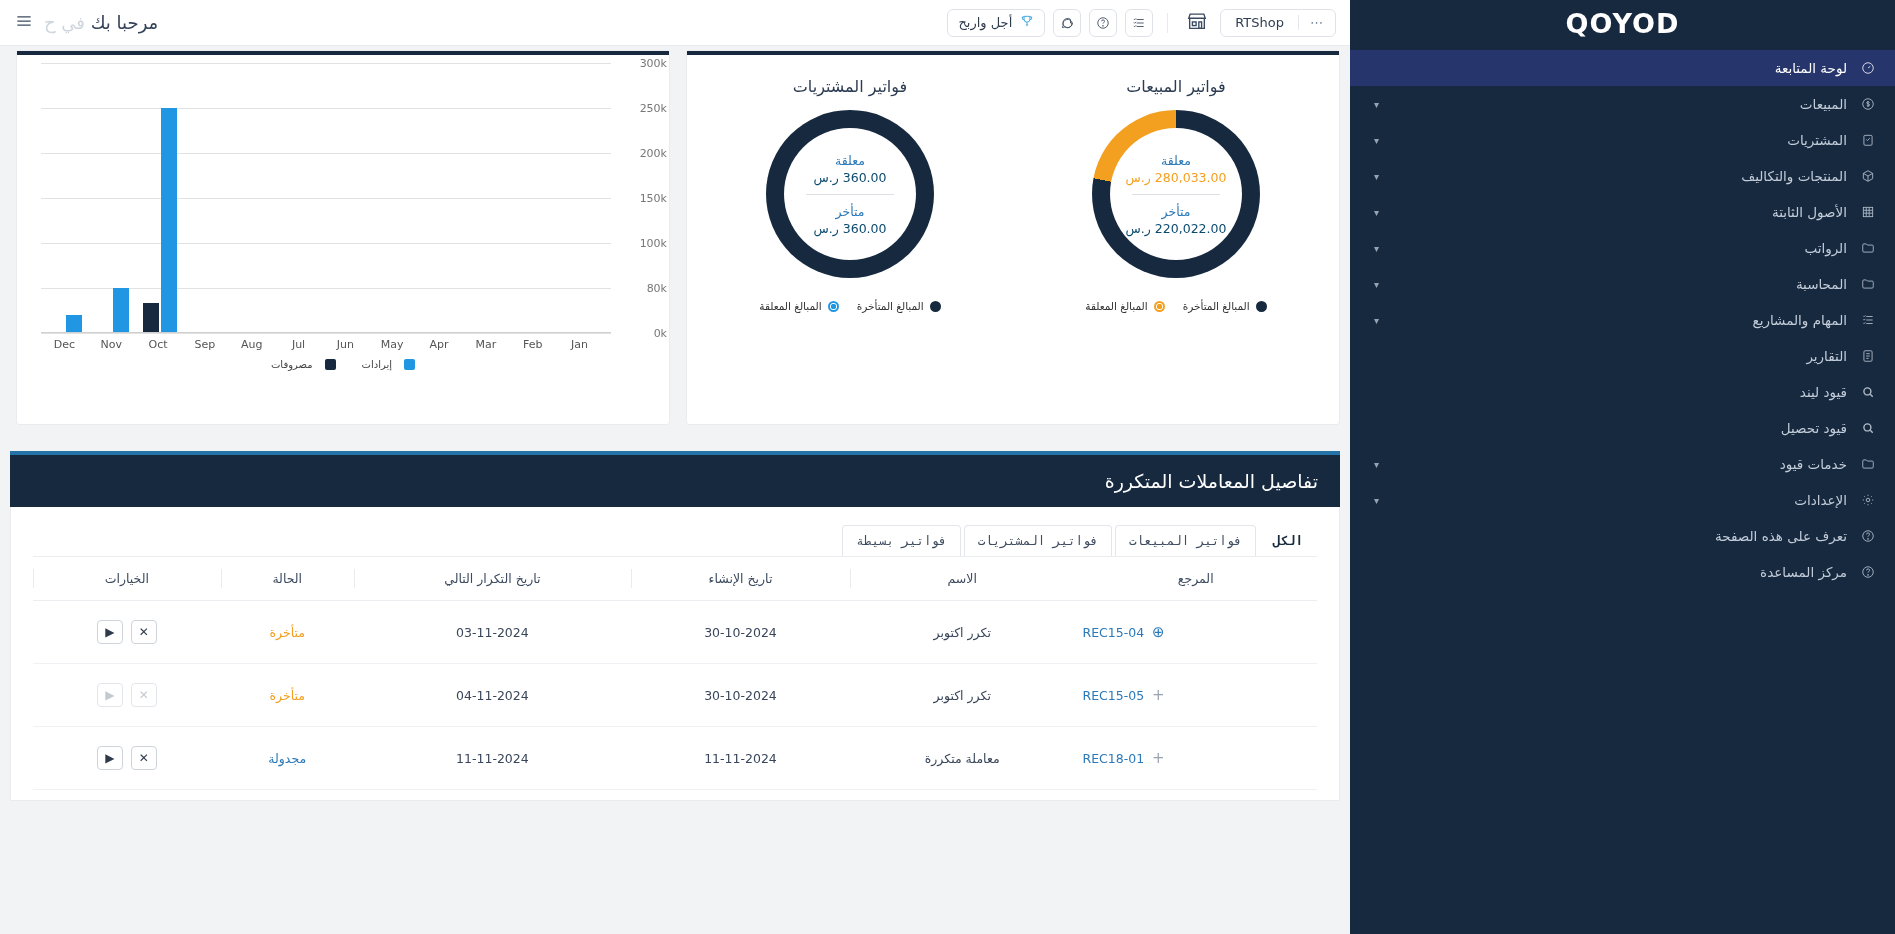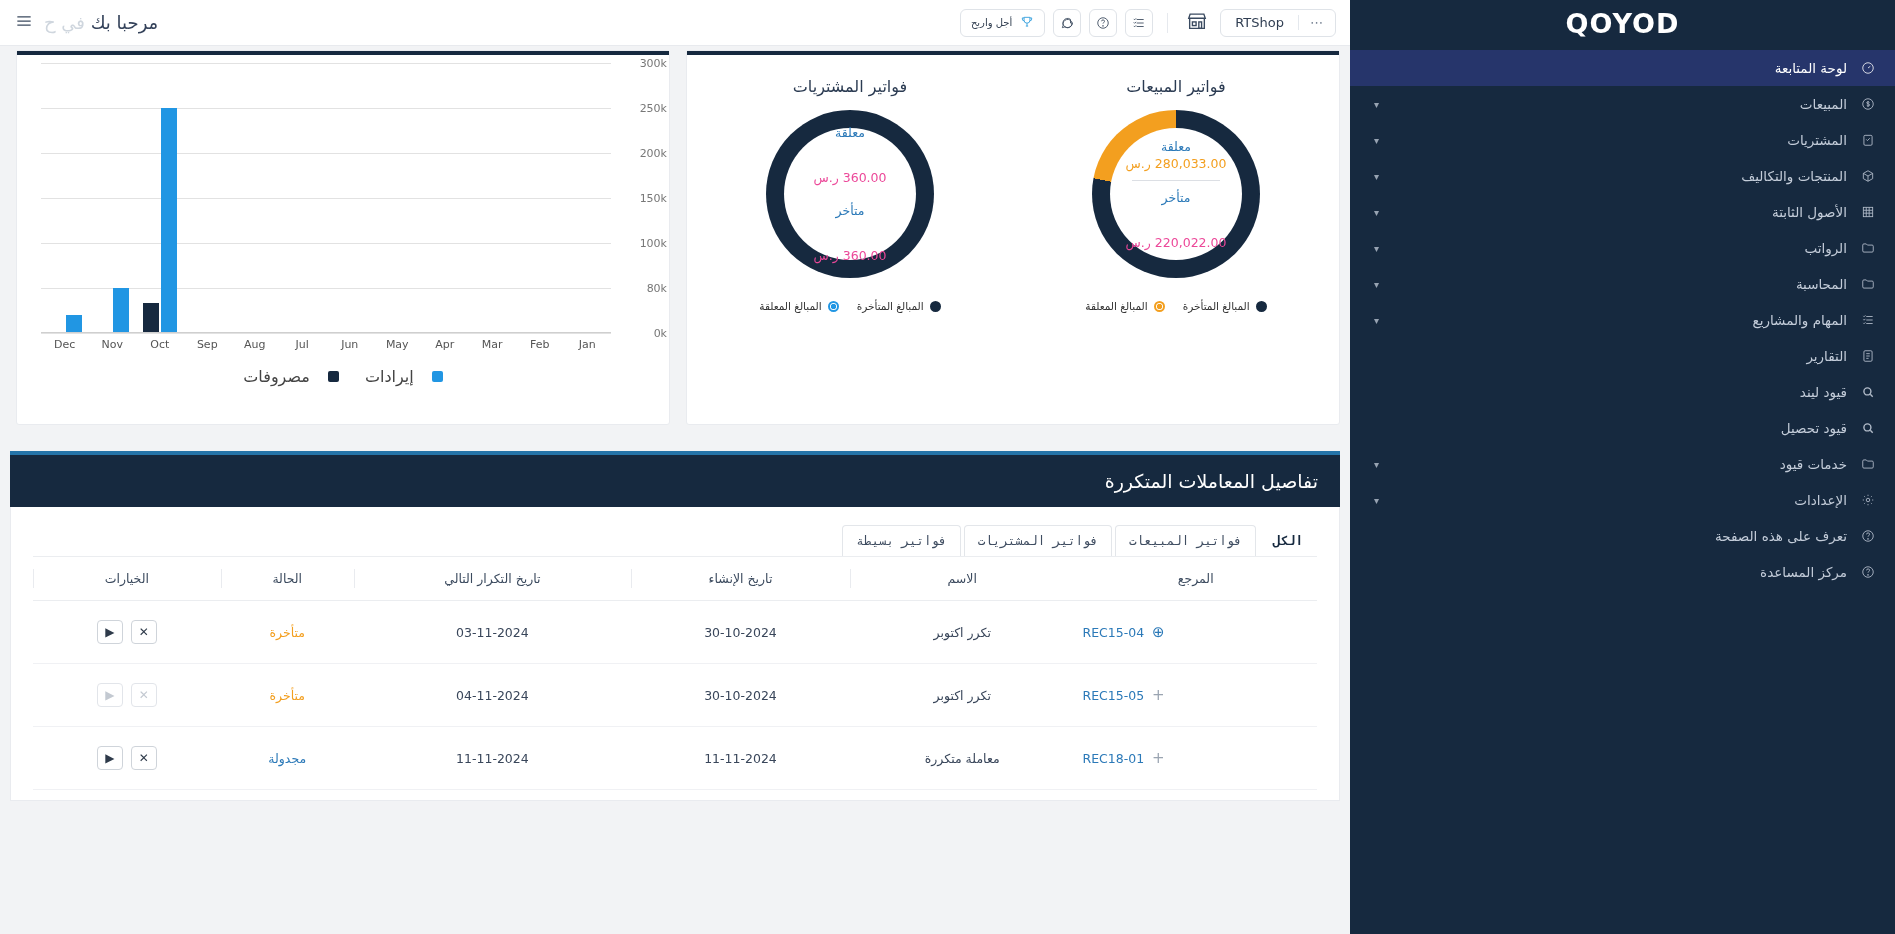--- a/index.html
+++ b/index.html
@@ -43,21 +43,21 @@
     display: flex; align-items: center; font-size: 13px; color: #3f4b5b; overflow: hidden;
   }
   .chip-dots { padding: 0 11px; border-left: 1px solid #e4e8ed; color: #7b8696; letter-spacing: 1px; }
   .chip-name { padding: 0 14px; color: #303e52; }
   .icon-btn {
     width: 28px; height: 28px; border: 1px solid #dfe3e8; border-radius: 6px; background: #fff;
     display: flex; align-items: center; justify-content: center; color: #3c4a5e; cursor: pointer;
   }
   .pill {
     height: 28px; border: 1px solid #dfe3e8; border-radius: 6px; background: #fff;
-    display: flex; align-items: center; gap: 8px; padding: 0 10px; font-size: 10px; color: #2f3c4e; cursor: pointer;
+    display: flex; align-items: center; gap: 8px; padding: 0 10px; font-size: 13px; color: #2f3c4e; cursor: pointer;
   }
   .pill .trophy { color: #2d9cdb; }
   .store-ico { color: #3a4a60; margin: 0 4px; }
   .divider-v { width: 1px; height: 20px; background: #e6e9ee; margin: 0 6px; }
   .welcome { font-size: 18px; color: #34425a; white-space: nowrap; }
   .welcome .faded { color: #cfd6de; }
   .burger { color: #3b4a5f; cursor: pointer; }
 
   
   .content { position: absolute; top: 46px; right: 545px; left: 0; bottom: 0; overflow: hidden; }
@@ -72,42 +72,42 @@
 
   
   .plot { position: relative; width: 100%; height: 300px; padding: 8px 0 0 0; }
   .grid-line { position: absolute; left: 24px; right: 58px; height: 1px; background: #e2e2e2; }
   .ytick { position: absolute; right: 2px; font-size: 11px; color: #777; transform: translateY(-50%); }
   .bars { position: absolute; left: 24px; right: 58px; bottom: 0; height: 270px; display: flex; flex-direction: row-reverse; }
   .bargroup { flex: 1; display: flex; align-items: flex-end; justify-content: center; gap: 2px; position: relative; }
   .bar { width: 16px; }
   .bar.rev { background: #2196e3; }
   .bar.exp { background: #16293f; }
-  .xaxis { position: absolute; left: 24px; right: 58px; bottom: 0; height: 22px; display: flex; flex-direction: row-reverse; }
+  .xaxis { position: absolute; left: 24px; right: 66px; bottom: 0; height: 22px; display: flex; flex-direction: row-reverse; }
   .xtick { flex: 1; text-align: center; font-size: 11px; color: #555; padding-top: 5px; }
   .axis-line { position: absolute; left: 24px; right: 58px; bottom: 22px; height: 1px; background: #cfcfcf; }
   .legend { display: flex; justify-content: center; gap: 26px; margin-top: 4px; }
-  .legend-item { display: flex; align-items: center; gap: 18px; font-size: 16px; color: #444; margin-top: 8px; }
+  .legend-item { display: flex; align-items: center; gap: 12px; font-size: 10px; color: #444; }
   .swatch { width: 11px; height: 11px; border-radius: 2px; }
 
   
   .donuts { display: flex; height: 100%; }
   .donut-col { flex: 1; display: flex; flex-direction: column; align-items: center; padding-top: 22px; }
   .donut-title { font-size: 16px; color: #2b3b52; margin-bottom: 14px; }
   .donut-wrap { position: relative; width: 168px; height: 168px; }
   .donut-ring { position: absolute; inset: 0; border-radius: 50%; }
   .donut-hole { position: absolute; inset: 18px; background: #fff; border-radius: 50%; }
   .donut-center {
     position: absolute; inset: 18px; display: flex; flex-direction: column;
     align-items: center; justify-content: center; gap: 2px;
   }
   .dc-label { font-size: 12.5px; color: #2b79b8; }
   .dc-val { font-size: 12.5px; }
   .dc-val.orange { color: #f39f1f; }
-  .dc-val.grey { color: #ec4899; margin-top: 28px; }
+  .dc-val.grey { color: #0c4a6e; }
   .dc-sep { width: 88px; height: 1px; background: #dcdfe4; margin: 7px 0; }
   .radios { display: flex; gap: 18px; margin-top: 22px; flex-direction: row-reverse; }
   .radio-item { display: flex; align-items: center; gap: 6px; font-size: 10.5px; color: #333; }
   .radio { width: 11px; height: 11px; border-radius: 50%; border: 2px solid #16293f; background: #16293f; }
   .radio.on-orange { border-color: #f39f1f; background: radial-gradient(circle, #f39f1f 55%, #fff 58%); }
   .radio.on-blue { border-color: #2196e3; background: radial-gradient(circle, #2196e3 55%, #fff 58%); }
 
   
   .section { margin: 26px 10px 0 10px; }
   .sec-head { background: #16293f; height: 52px; display: flex; align-items: center; padding: 0 22px; }

